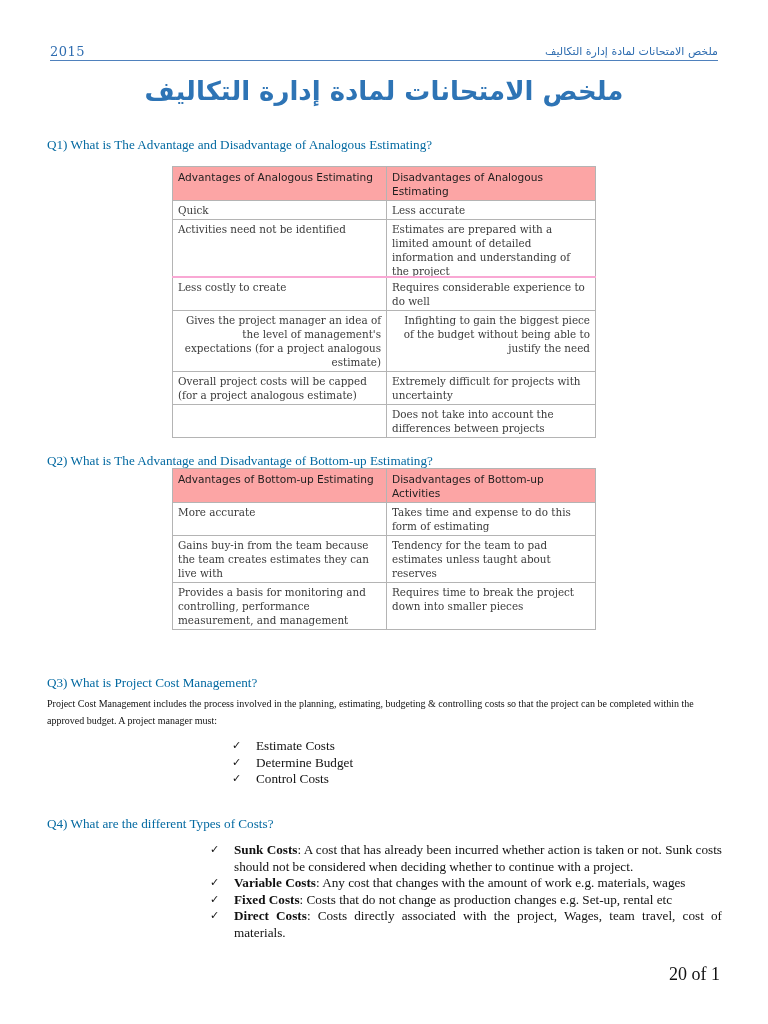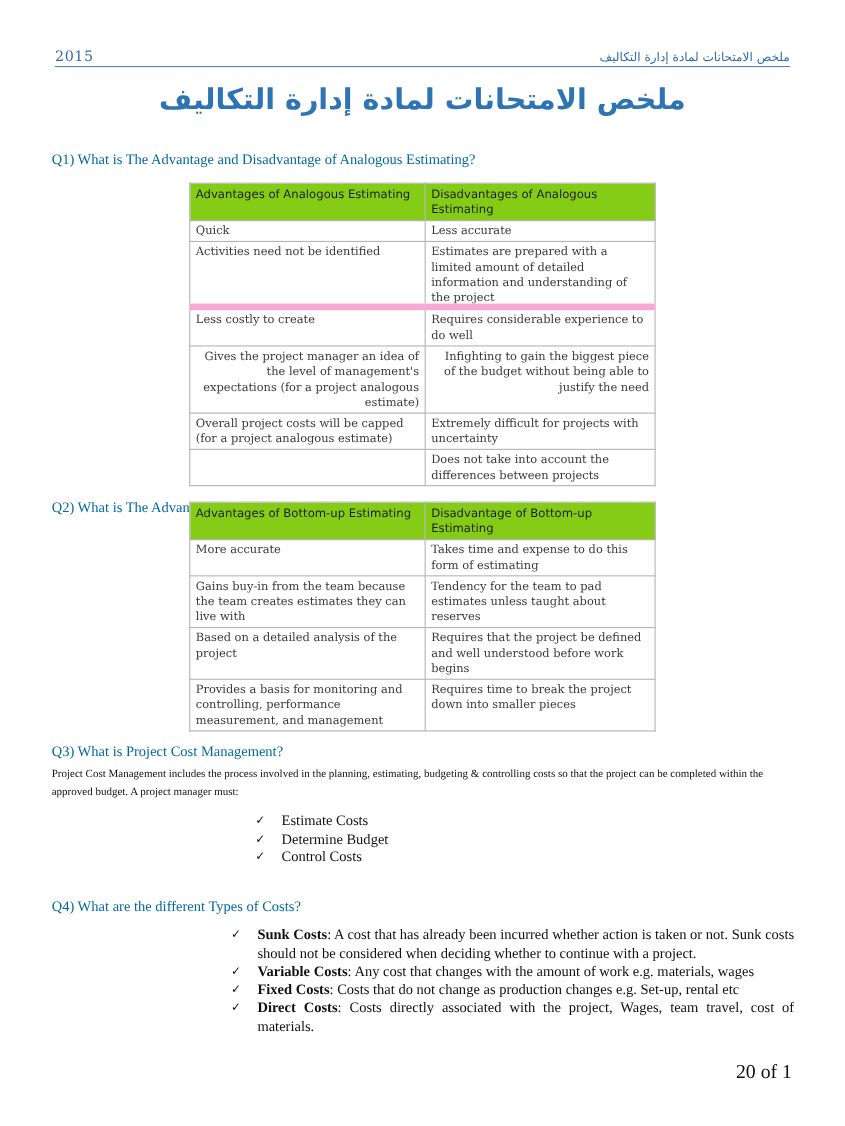--- a/index.html
+++ b/index.html
@@ -33,27 +33,27 @@
   .cl1 { left: 230px; top: 738px; }
   .cl2 { left: 208px; top: 842px; width: 514px; text-align: justify; }
 
   .pageno { position: absolute; right: 48px; top: 964px; font-size: 18px; }
 
   
   .tbl { position: absolute; left: 172px; width: 424px; border-collapse: collapse;
          font-family: "DejaVu Serif", serif; font-size: 10.4px; color: #3a3a3a; background: #fff; }
   .tbl td, .tbl th { border: 1px solid #b4b4b4; vertical-align: top; padding: 2px 5px 2px 5px;
                      line-height: 14px; text-align: left; font-weight: normal; }
-  .tbl th { background: #84cc16; color: #1e1e1e; font-family: "DejaVu Sans", sans-serif;
+  .tbl th { background: #fca5a5; color: #1e1e1e; font-family: "DejaVu Sans", sans-serif;
             font-size: 10.6px; padding: 3px 5px 2px 5px; }
   .tbl td:first-child, .tbl th:first-child { width: 203px; }
   .t1a { top: 166px; }
   .t1b { top: 276px; border-top: none; }
-  .t1b tr:first-child td { border-top: 6px solid #f9a8d4; }
-  .t2 { top: 456px; }
+  .t1b tr:first-child td { border-top: 2px solid #f9a8d4; }
+  .t2 { top: 468px; }
   .tall td { height: 42px; text-align: right; }
 </style>
 </head>
 <body>
 
 <div class="hdr-year">2015</div>
 <div class="hdr-arabic">ملخص الامتحانات لمادة إدارة التكاليف</div>
 <div class="hdr-rule"></div>
 
 <div class="main-title">ملخص الامتحانات لمادة إدارة التكاليف</div>
@@ -94,33 +94,29 @@
     <td>Does not take into account the differences between projects</td>
   </tr>
 </tbody>
   </table>
 
 <div class="q q2">Q2) What is The Advantage and Disadvantage of Bottom-up Estimating?</div>
 <table class="tbl t2">
   <tbody>
       <tr>
     <th>Advantages of Bottom-up Estimating</th>
-    <th>Disadvantage of Bottom-up Estimating</th>
+    <th>Disadvantages of Bottom-up Activities</th>
   </tr>
   <tr>
     <td>More accurate</td>
     <td>Takes time and expense to do this form of estimating</td>
   </tr>
   <tr>
     <td>Gains buy-in from the team because the team creates estimates they can live with</td>
     <td>Tendency for the team to pad estimates unless taught about reserves</td>
-  </tr>
-  <tr>
-    <td>Based on a detailed analysis of the project</td>
-    <td>Requires that the project be defined and well understood before work begins</td>
   </tr>
   <tr>
     <td>Provides a basis for monitoring and controlling, performance measurement, and management</td>
     <td>Requires time to break the project down into smaller pieces</td>
   </tr>
 </tbody>
   </table>
 
 <div class="q q3">Q3) What is Project Cost Management?</div>
 <div class="para">Project Cost Management includes the process involved in the planning, estimating, budgeting &amp; controlling costs so that the project can be completed within the approved budget. A project manager must:</div>

